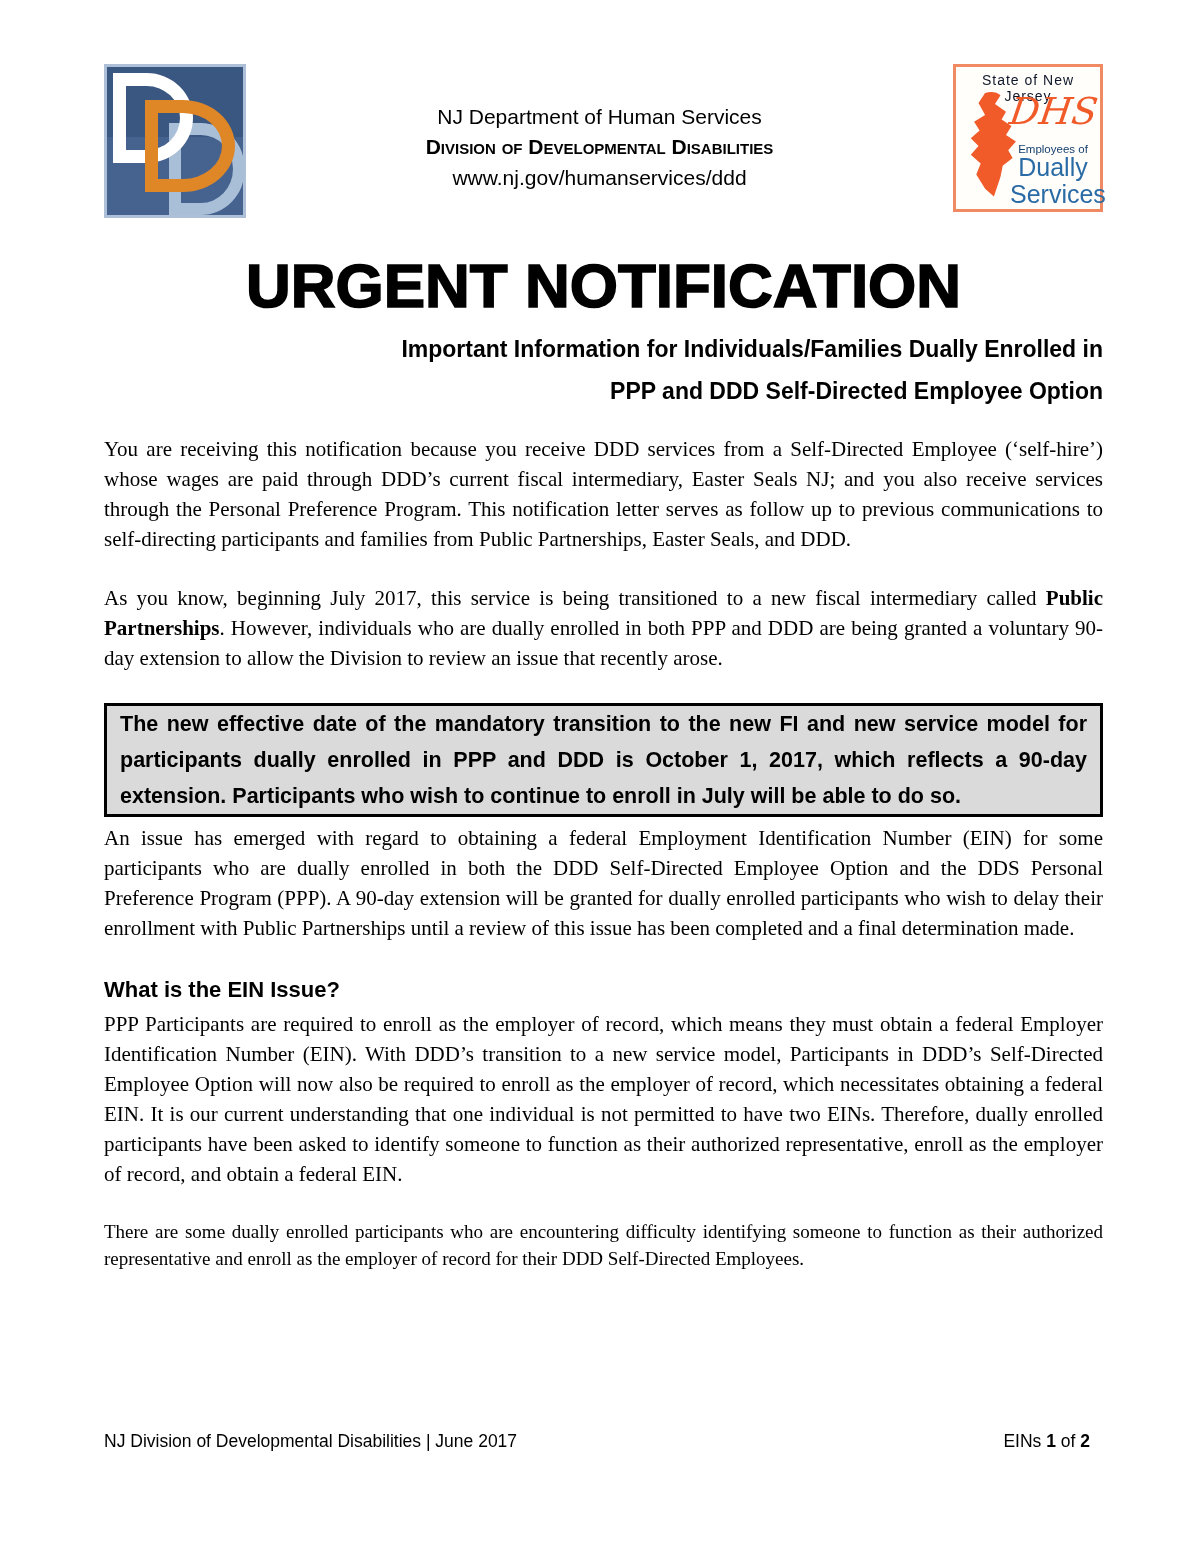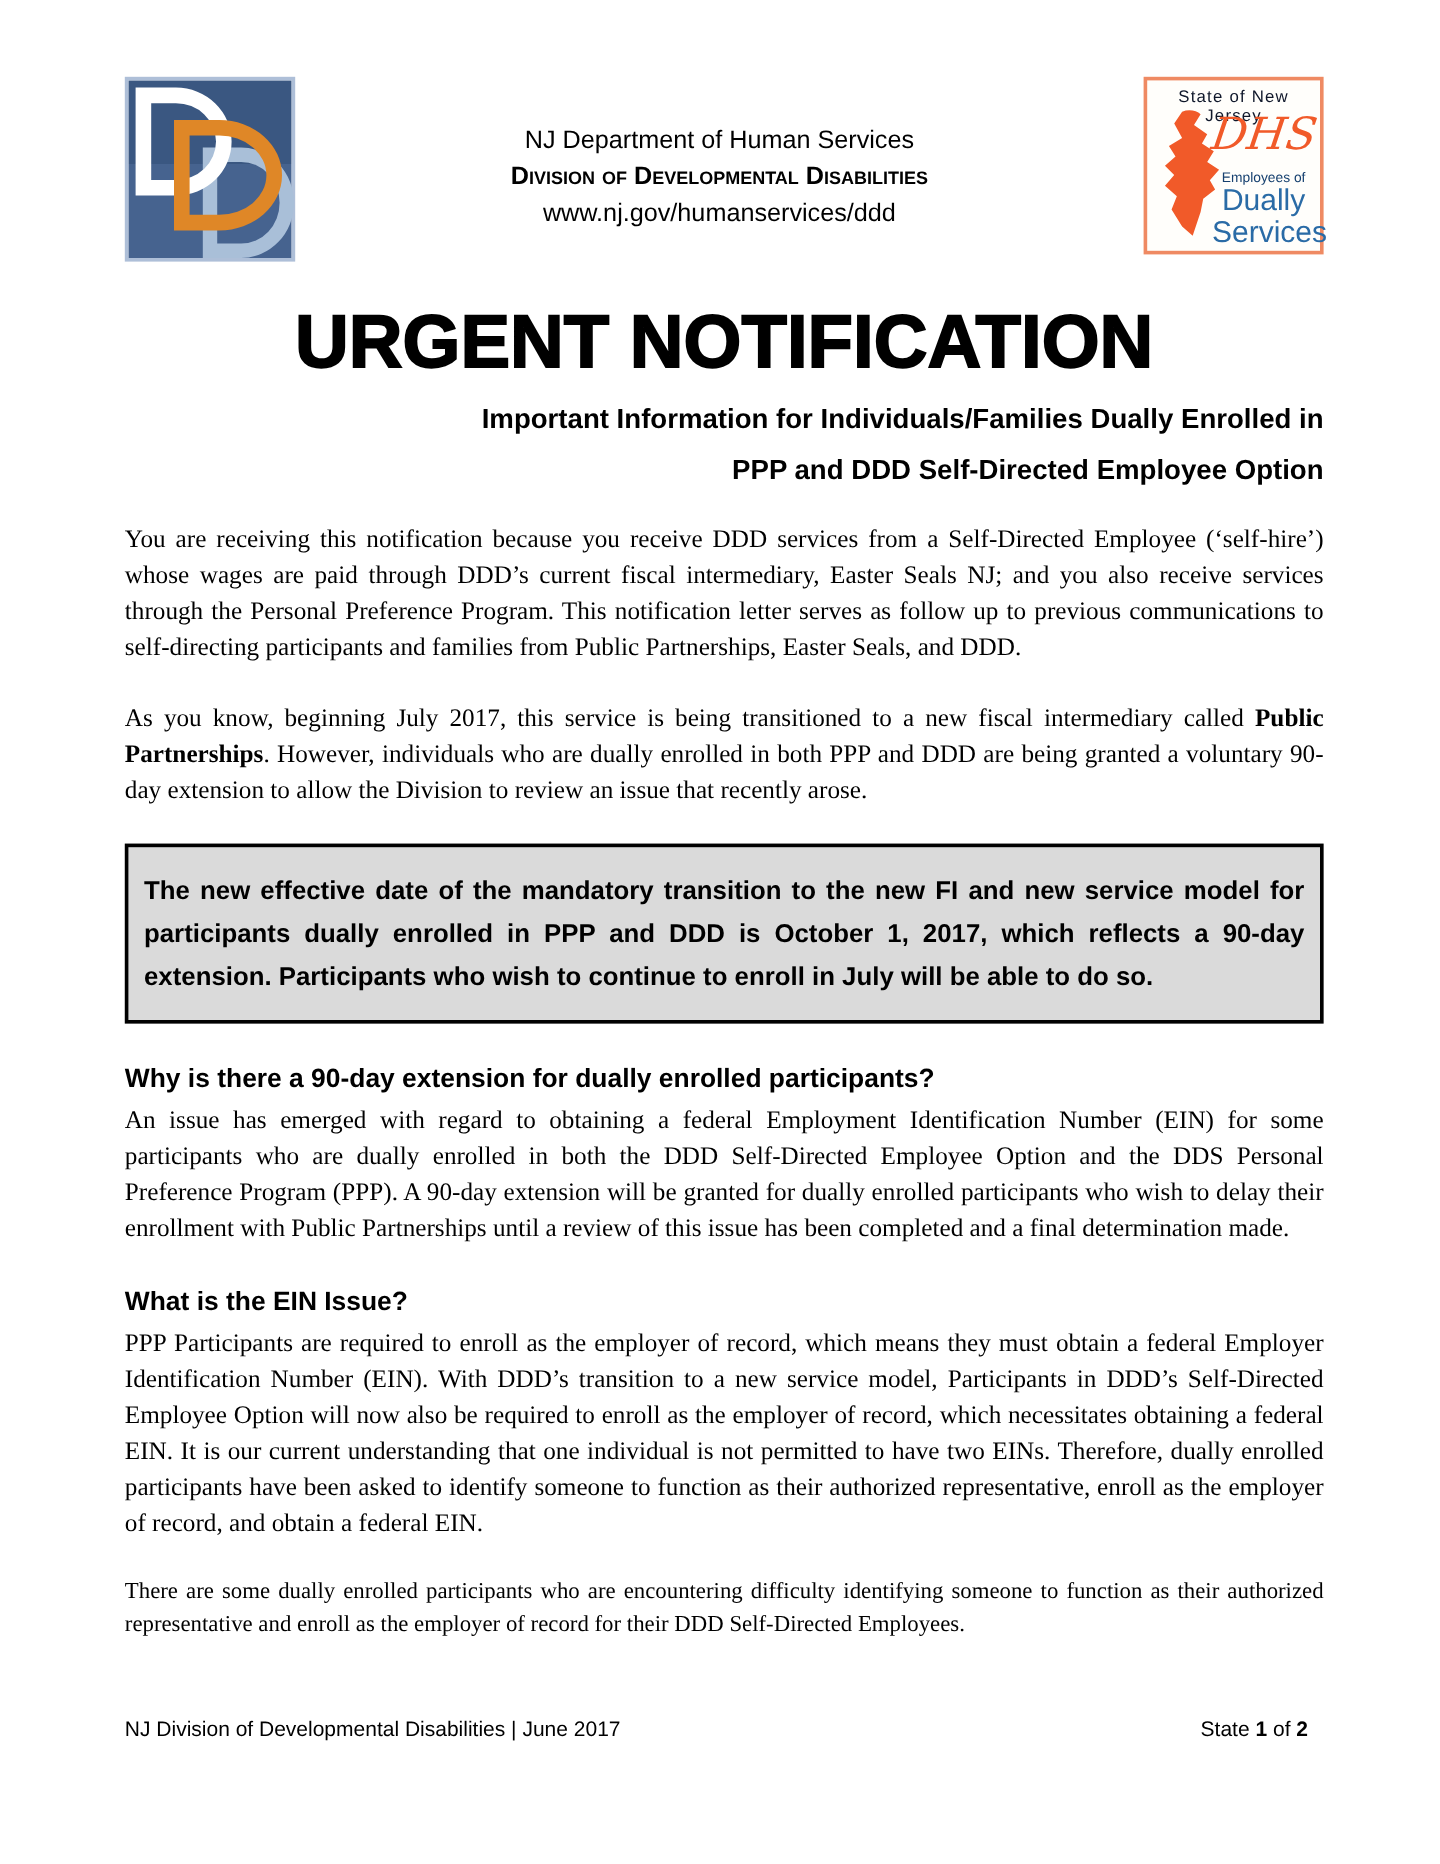--- a/index.html
+++ b/index.html
@@ -59,21 +59,21 @@
     text-align:right; font-family:"Liberation Sans", sans-serif;
     font-weight:bold; font-size:23px; margin-top:15px;
   }
 
   
   .para { font-size:21px; line-height:1.43; text-align:justify; margin-top:29px; }
   .bold { font-weight:bold; }
 
   .highlight-box {
     margin-top:30px; border:3px solid #000; background:#dadada;
-    padding:18px 13px; font-family:"Liberation Sans", sans-serif;
+    padding:0 13px; font-family:"Liberation Sans", sans-serif;
     font-weight:bold; font-size:21.5px; line-height:1.68; text-align:justify;
   }
 
   .sec-heading {
     font-family:"Liberation Sans", sans-serif; font-weight:bold;
     font-size:22px; margin-top:33px;
   }
   .sec-para { font-size:21px; line-height:1.43; text-align:justify; margin-top:6px; }
   .sec-para2 { font-size:19px; line-height:1.43; text-align:justify; margin-top:29px; }
 
@@ -120,25 +120,24 @@
   <div class="doc-title">URGENT NOTIFICATION</div>
   <div class="doc-sub">Important Information for Individuals/Families Dually Enrolled in</div>
   <div class="doc-sub">PPP and DDD Self-Directed Employee Option</div>
 
   <p class="para">You are receiving this notification because you receive DDD services from a Self-Directed Employee (‘self-hire’) whose wages are paid through DDD’s current fiscal intermediary, Easter Seals NJ; and you also receive services through the Personal Preference Program. This notification letter serves as follow up to previous communications to self-directing participants and families from Public Partnerships, Easter Seals, and DDD.</p>
 
   <p class="para"><span>As you know, beginning July 2017, this service is being transitioned to a new fiscal intermediary called </span><span class="bold">Public Partnerships</span><span>.  However, individuals who are dually enrolled in both PPP and DDD are being granted a voluntary 90-day extension to allow the Division to review an issue that recently arose.</span></p>
 
   <div class="highlight-box">The new effective date of the mandatory transition to the new FI and new service model for participants dually enrolled in PPP and DDD is October 1, 2017, which reflects a 90-day extension.  Participants who wish to continue to enroll in July will be able to do so.</div>
 
-  <div class="sec-heading">Why is there a 90-day extension for dually enrolled participants?</div>
   <p class="sec-para">An issue has emerged with regard to obtaining a federal Employment Identification Number (EIN) for some participants who are dually enrolled in both the DDD Self-Directed Employee Option and the DDS Personal Preference Program (PPP). A 90-day extension will be granted for dually enrolled participants who wish to delay their enrollment with Public Partnerships until a review of this issue has been completed and a final determination made.</p>
 
   <div class="sec-heading">What is the EIN Issue?</div>
   <p class="sec-para">PPP Participants are required to enroll as the employer of record, which means they must obtain a federal Employer Identification Number (EIN). With DDD’s transition to a new service model, Participants in DDD’s Self-Directed Employee Option will now also be required to enroll as the employer of record, which necessitates obtaining a federal EIN. It is our current understanding that one individual is not permitted to have two EINs. Therefore, dually enrolled participants have been asked to identify someone to function as their authorized representative, enroll as the employer of record, and obtain a federal EIN.</p>
   <p class="sec-para2">There are some dually enrolled participants who are encountering difficulty identifying someone to function as their authorized representative and enroll as the employer of record for their DDD Self-Directed Employees.</p>
 
 </div>
 
 <div class="footer">
   <div>NJ Division of Developmental Disabilities | June 2017</div>
-  <div><span>State </span><span class="bold">1</span><span> of </span><span class="bold">2</span></div>
+  <div><span>EINs </span><span class="bold">1</span><span> of </span><span class="bold">2</span></div>
 </div>
 
 </body></html>

